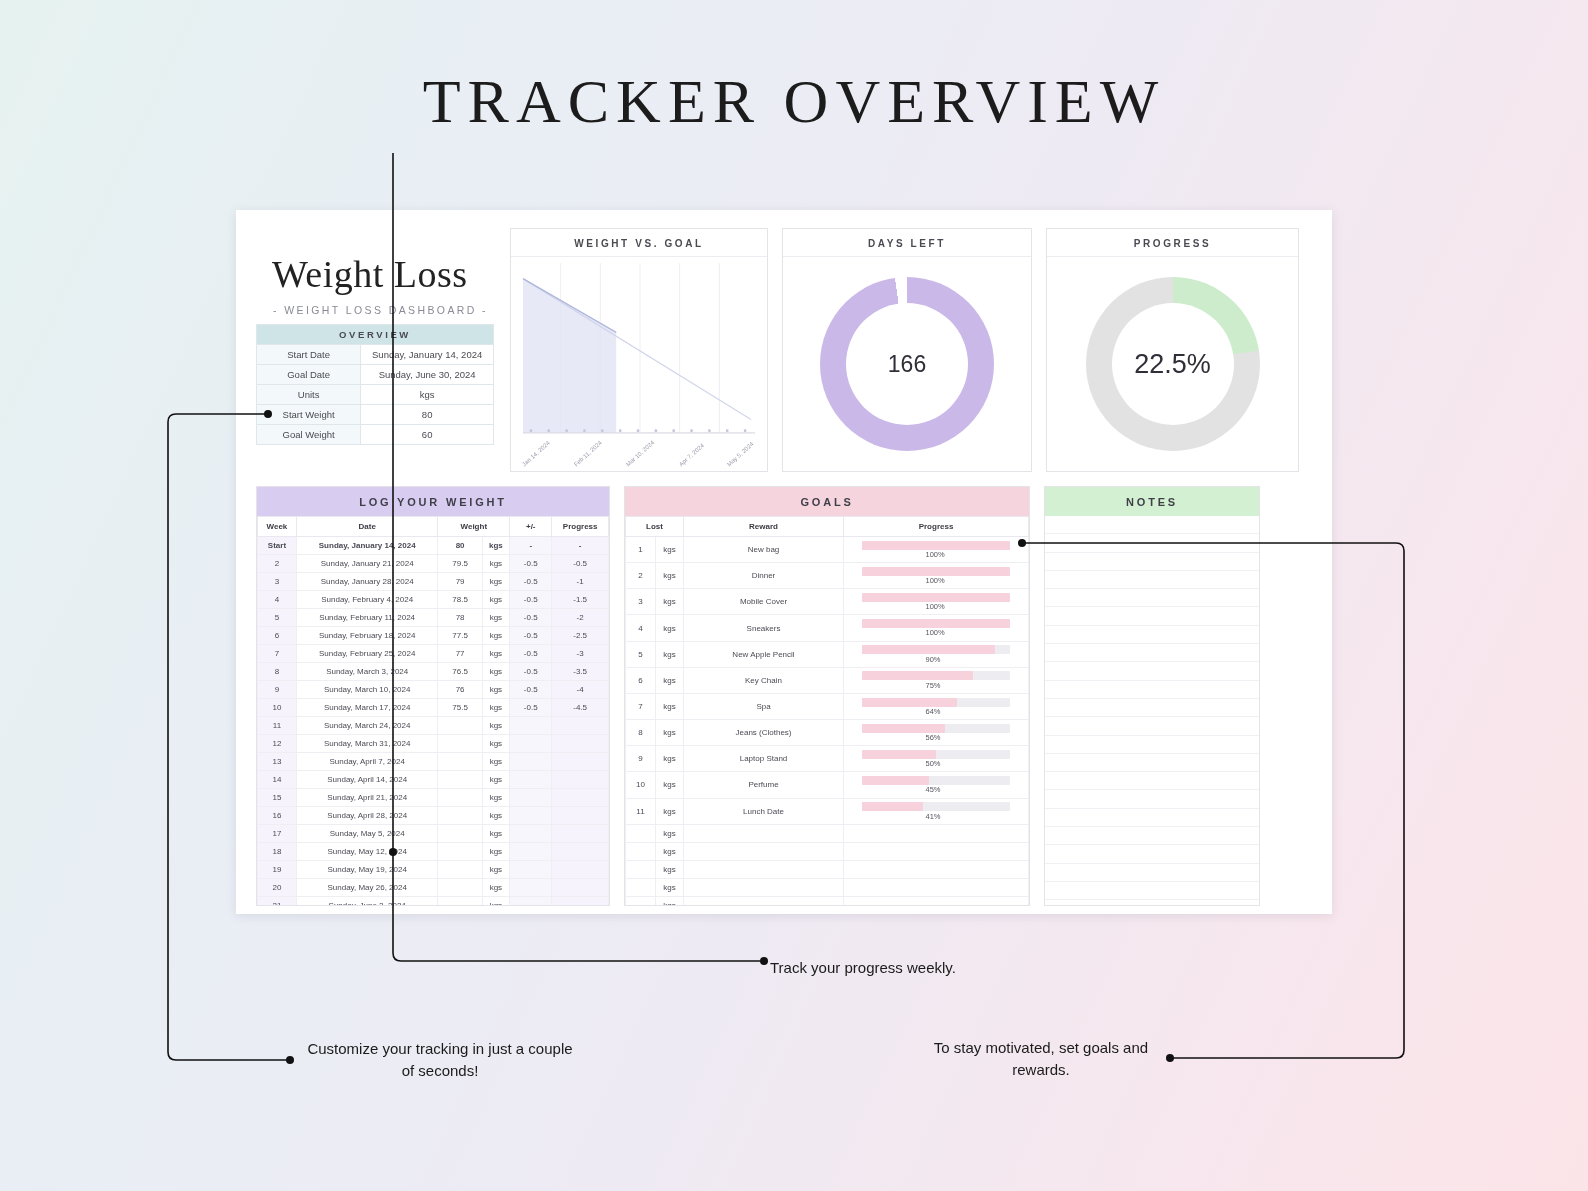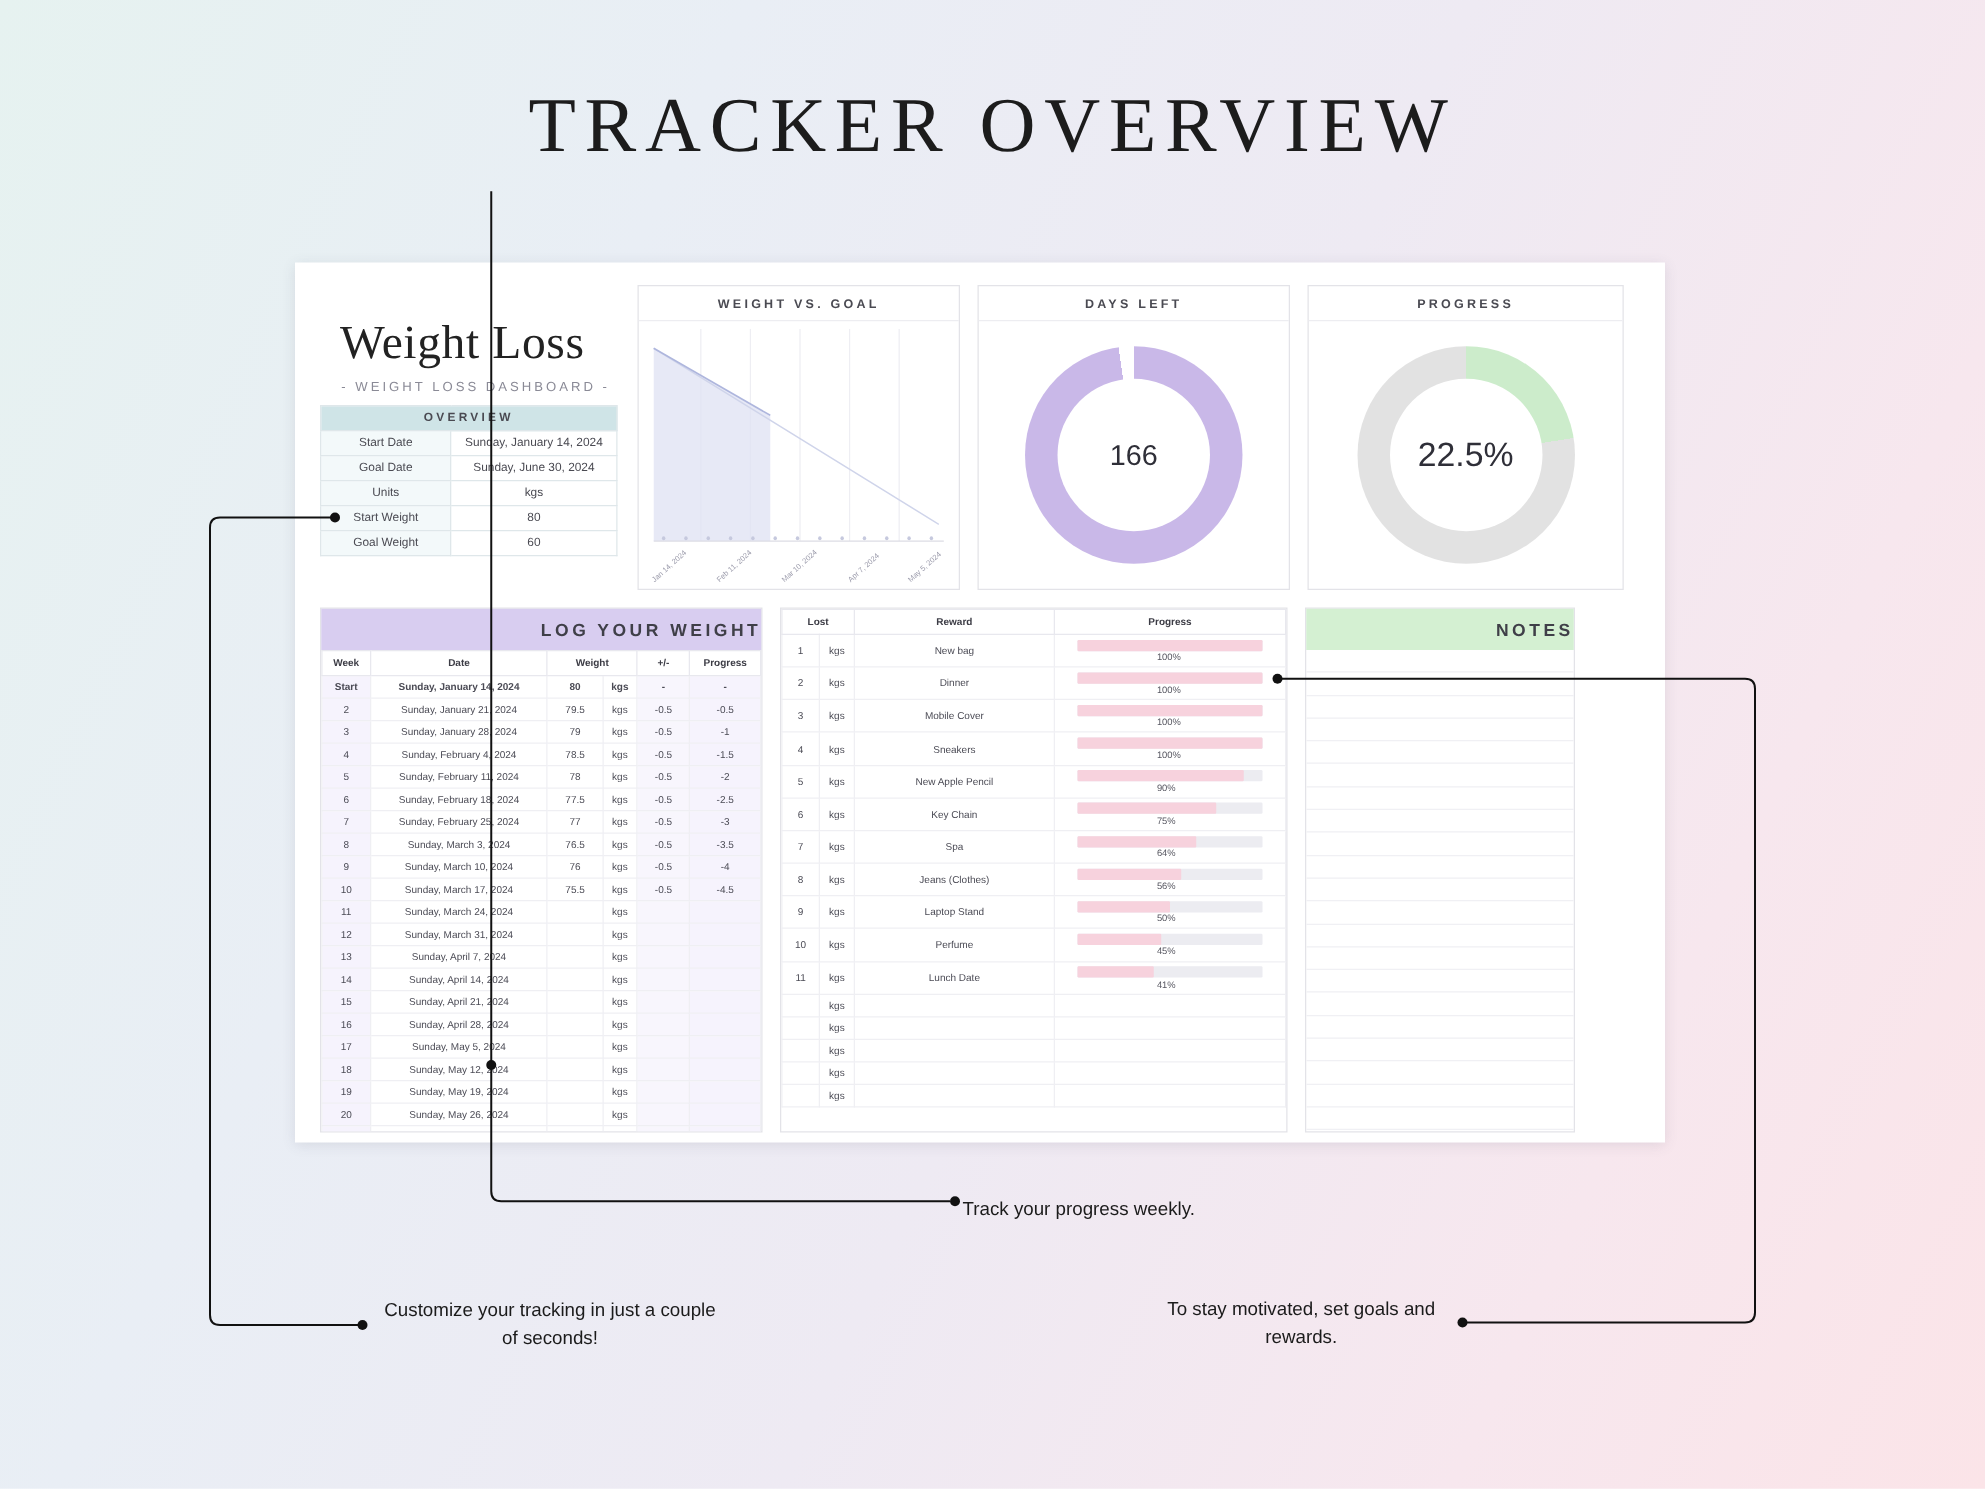--- a/index.html
+++ b/index.html
@@ -87,21 +87,21 @@
     position:absolute; inset:26px; background:#fff; border-radius:50%;
     display:flex; align-items:center; justify-content:center;
     font-size:23px; color:#2f2f38; font-family:"Liberation Sans", sans-serif;
   }
   .donut .hole.small{ font-size:27px; }
 
   
   .row2{ display:flex; gap:14px; margin-top:14px; height:420px; }
   .sec{ border:1px solid #e3e3e8; display:flex; flex-direction:column; }
   .sec-title{
-    text-align:right; font-size:14px; font-weight:bold; letter-spacing:2.8px;
+    text-align:center; font-size:11px; font-weight:bold; letter-spacing:2.8px;
     color:#3f3f48; padding:9px 0 8px;
   }
   .t-log{ width:354px; }
   .t-log .sec-title{ background:#d8cdf0; }
   .t-goals{ width:406px; }
   .t-goals .sec-title{ background:#f6d4de; }
   .t-notes{ width:216px; }
   .t-notes .sec-title{ background:#d4f0d2; }
 
   table.grid{ width:100%; border-collapse:collapse; }
@@ -433,20 +433,21 @@
                 <td class="un">kgs</td>
                 <td class="pm"></td>
                 <td class="pg"></td>
               </tr>
             </tbody>
         </table>
       </div>
     </div>
 
     <div class="sec t-goals">
+      <div class="sec-title">GOALS</div>
       <div class="goal-wrap">
         <table class="grid">
           <thead>
             <tr>
               <th colspan="2">Lost</th>
               <th>Reward</th>
               <th>Progress</th>
             </tr>
           </thead>
           <tbody id="goal-body">

